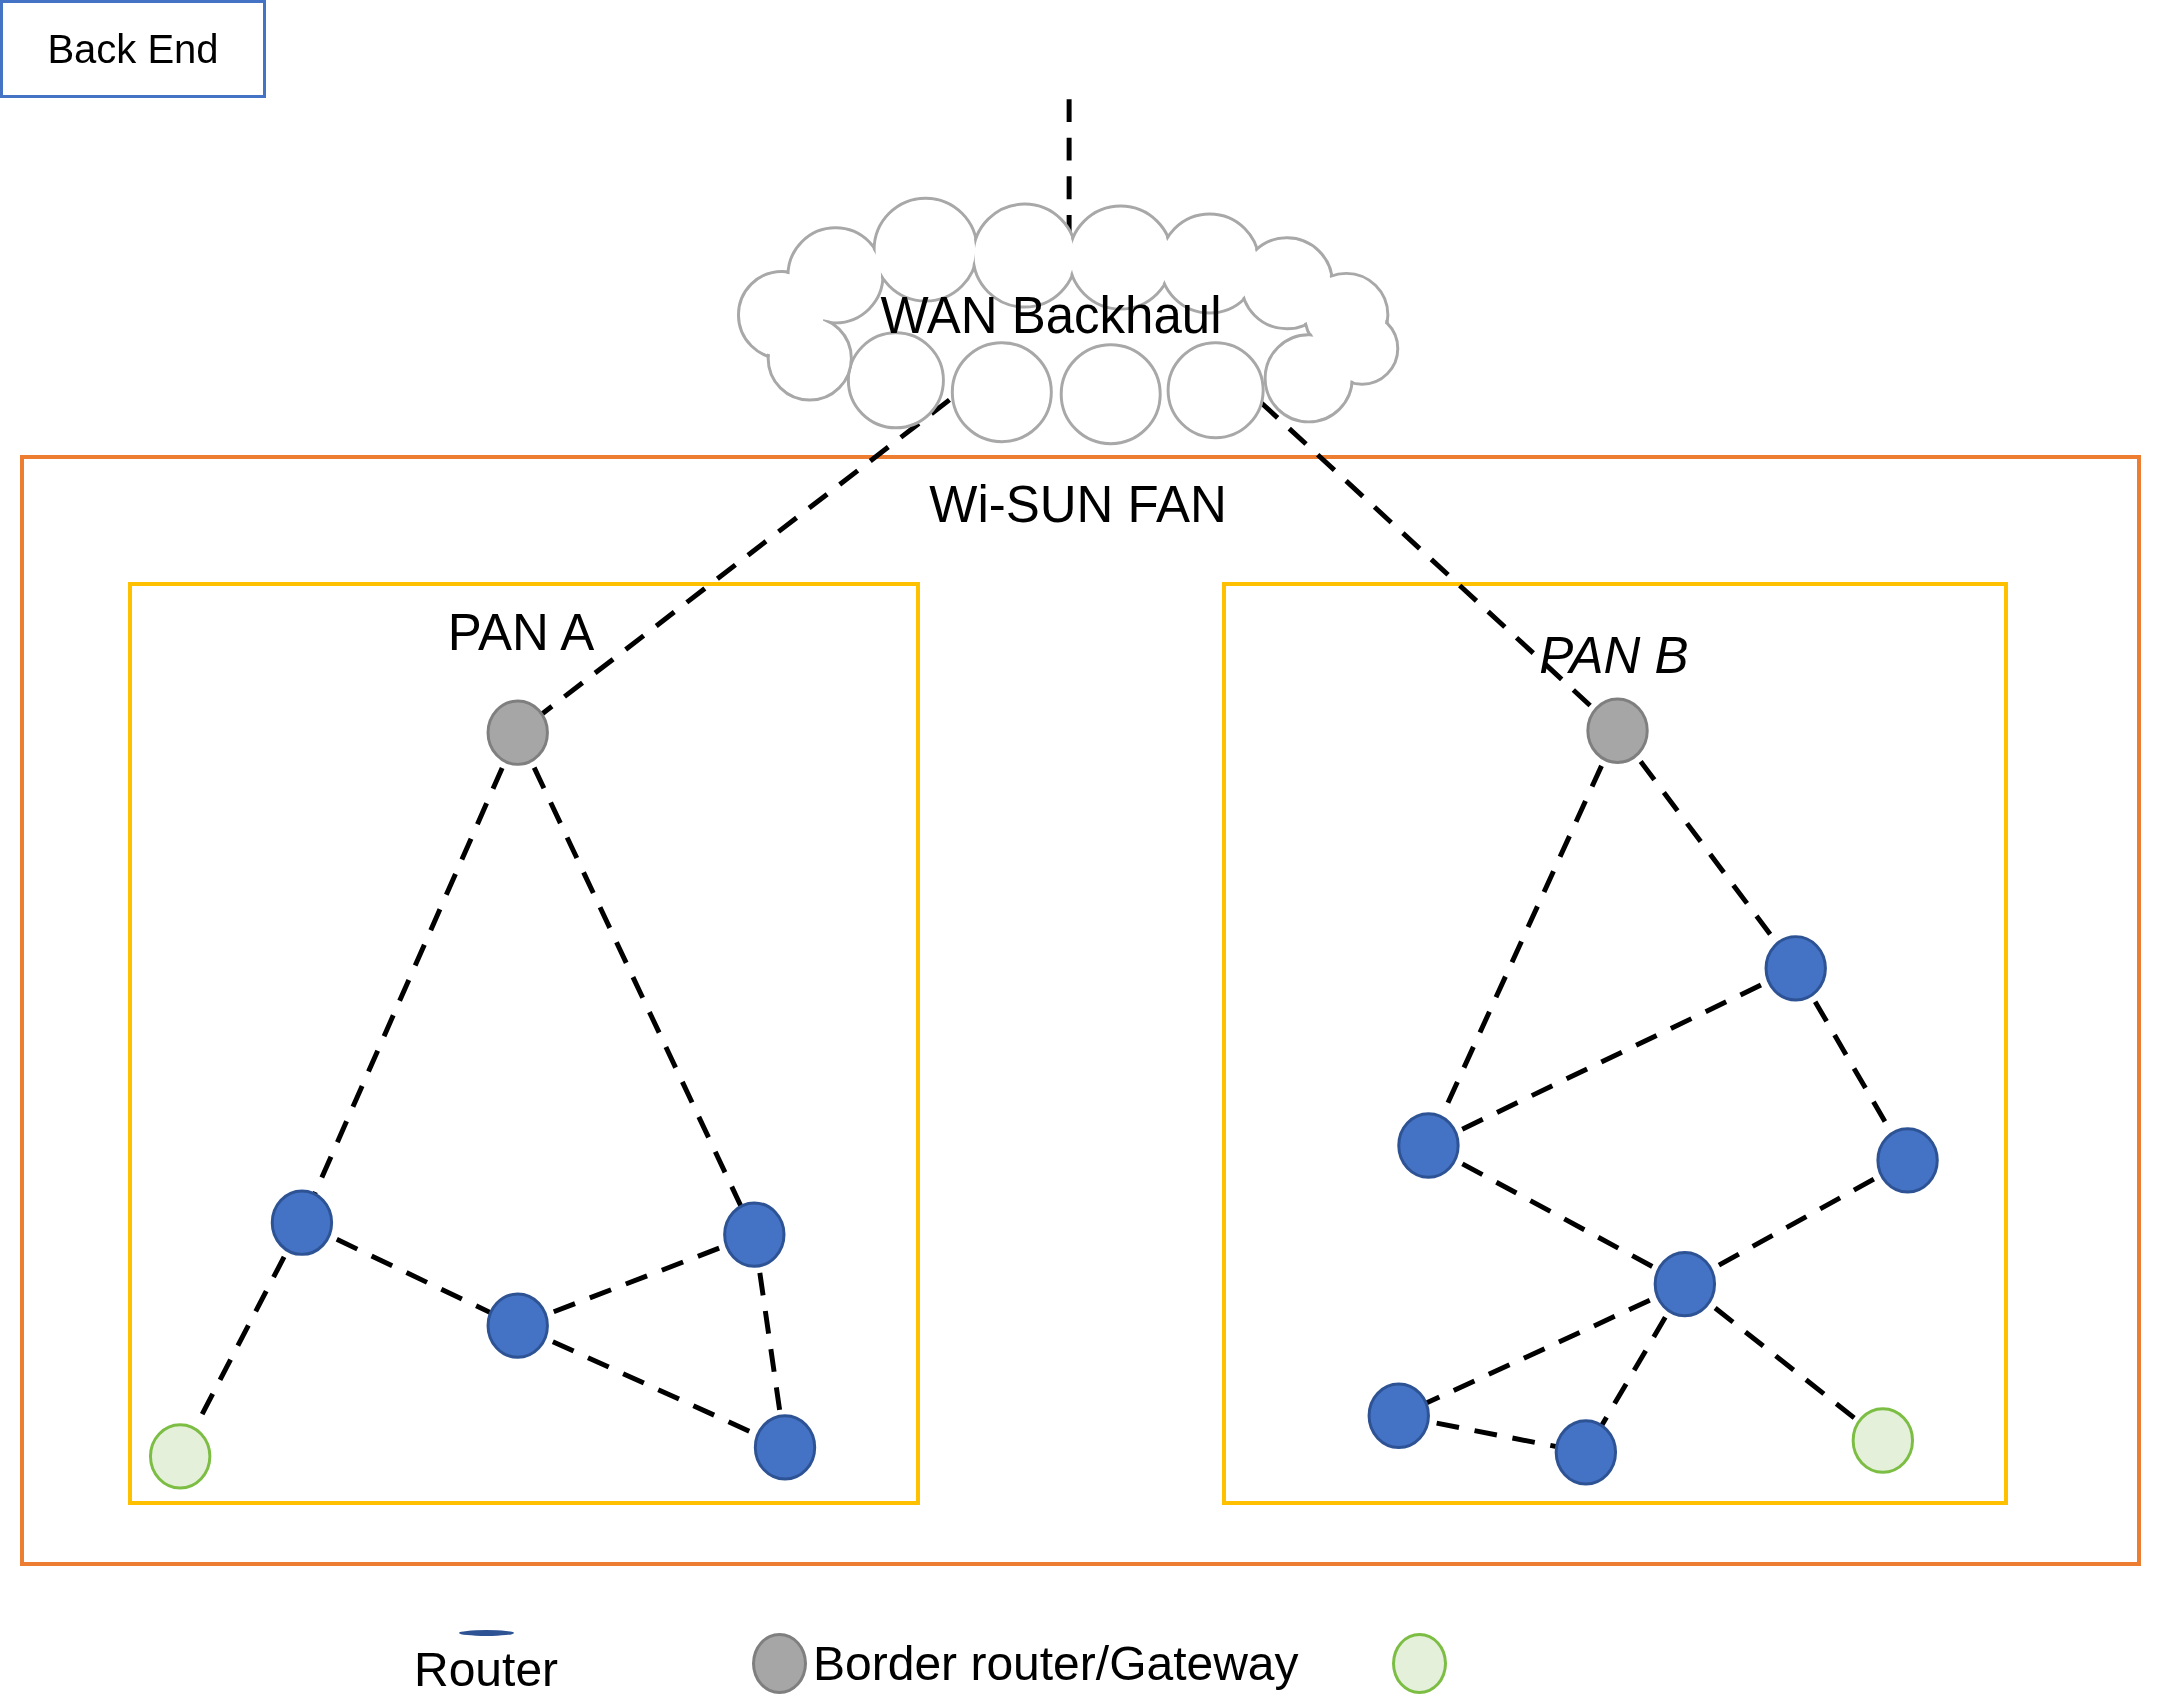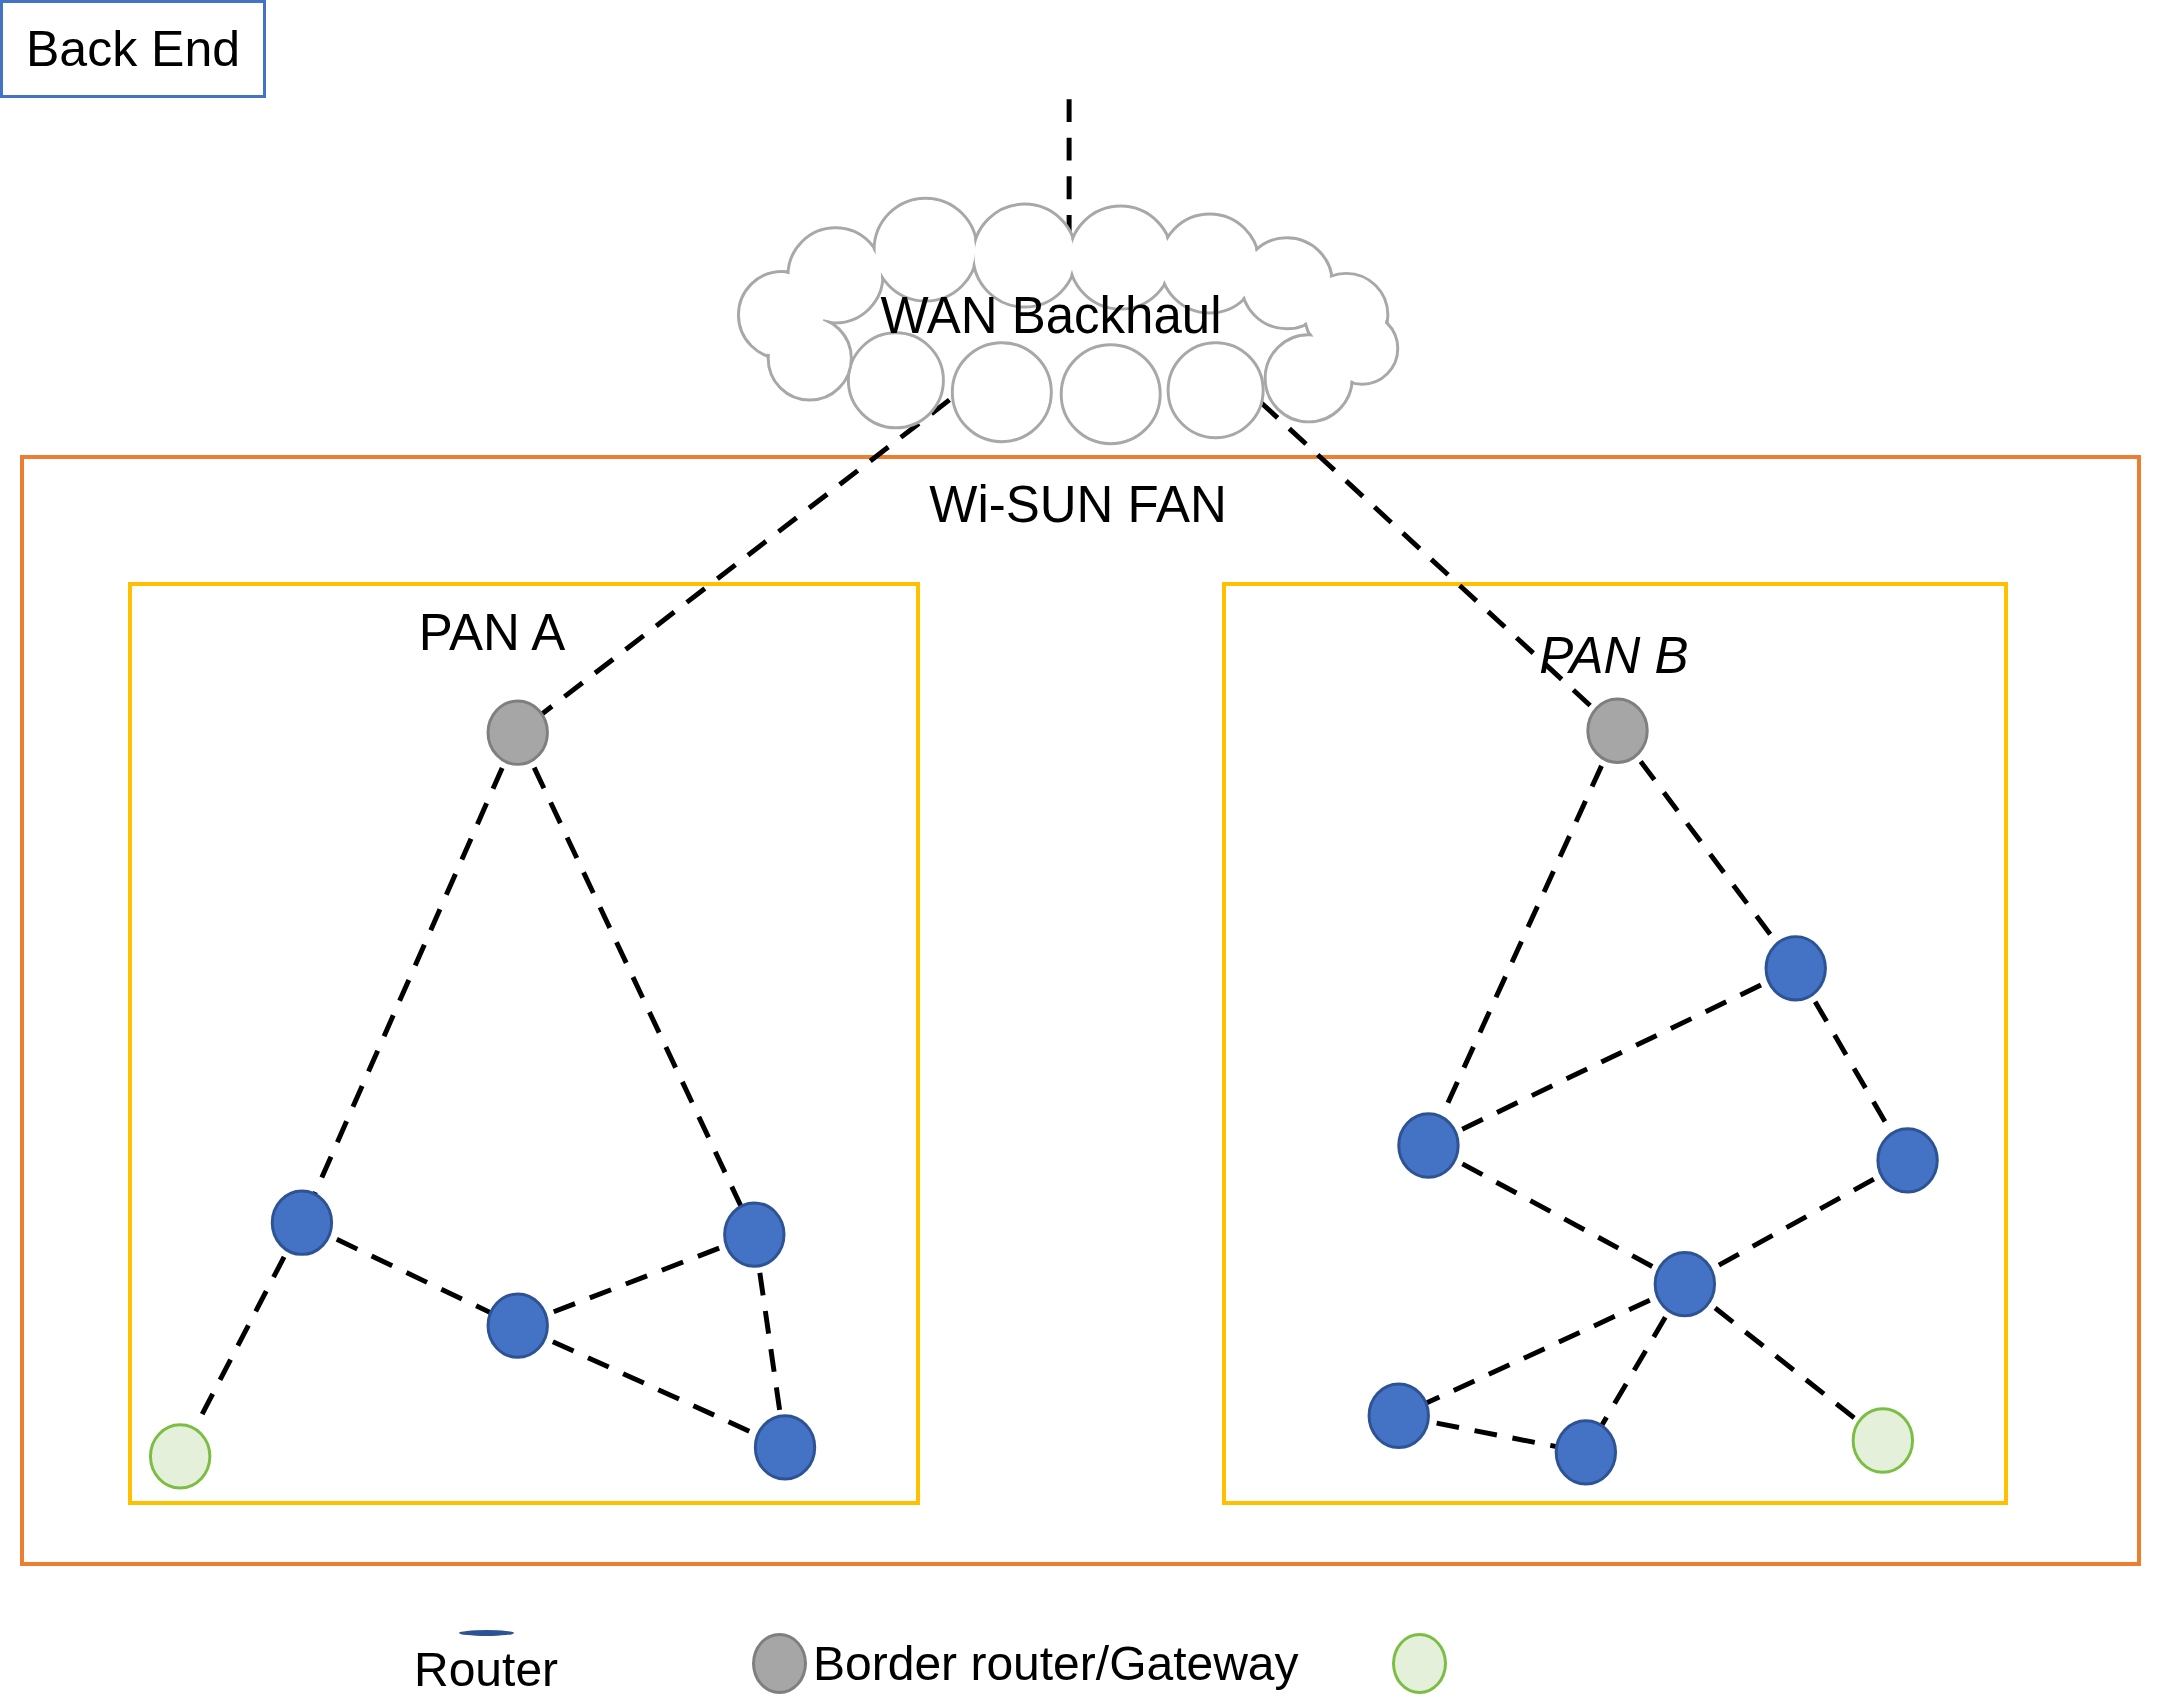--- a/index.html
+++ b/index.html
@@ -4,21 +4,21 @@
 <style>
   html,body{margin:0;padding:0;background:#fff;}
   .stage{
     position:relative;width:2161px;height:1701px;overflow:hidden;background:#ffffff;
     font-family:"Liberation Sans",sans-serif;color:#000;
   }
   
   .box{position:absolute;box-sizing:border-box;background:transparent;}
   .backend-box{
     left:939px;top:7px;width:260px;height:92px;border:3px solid var(--backend_border);
-    display:flex;align-items:center;justify-content:center;font-size:50px;z-index:10;
+    display:flex;align-items:center;justify-content:center;font-size:40px;z-index:10;
   }
   .fan-box{left:20px;top:455px;width:2121px;height:1111px;border:4px solid var(--fan_border);z-index:1;}
   .pan-box{border:4px solid var(--pan_border);z-index:2;}
   .pan-a-box{left:128px;top:582px;width:792px;height:923px;}
   .pan-b-box{left:1222px;top:582px;width:786px;height:923px;}
   
   .diagram-svg{position:absolute;left:0;top:0;z-index:5;pointer-events:none;}
   .dash-link{stroke:var(--link_color);stroke-width:5;stroke-dasharray:23 16;fill:none;}
   .cloud-stroke{fill:#ffffff;stroke:var(--cloud_stroke);stroke-width:3;}
   .cloud-fill{fill:#ffffff;stroke:none;}
@@ -126,21 +126,21 @@
         <ellipse cx="1602" cy="1467" rx="30" ry="32" class="node-router"></ellipse>
         <ellipse cx="1902" cy="1455" rx="30" ry="32" class="node-end_node"></ellipse>
       </g>
     </svg>
 
   <div class="backend-box">
     <span>Back End</span>
   </div>
   <div class="float-label" style="left:1051px;top:315px;">WAN Backhaul</div>
   <div class="float-label" style="left:1078px;top:504px;">Wi-SUN FAN</div>
-  <div class="float-label" style="left:492px;top:632px;">PAN A</div>
+  <div class="float-label" style="left:521px;top:632px;">PAN A</div>
   <div class="float-label" style="left:1614px;top:655px;font-style:italic;">PAN B</div>
 
   <div class="legend-item" style="left:414px;flex-direction:column;">
     <span class="chip chip-router"></span>
     <span>Router</span>
   </div>
   <div class="legend-item" style="left:752px;">
     <span class="chip chip-border_router"></span>
     <span>Border router/Gateway</span>
   </div>

